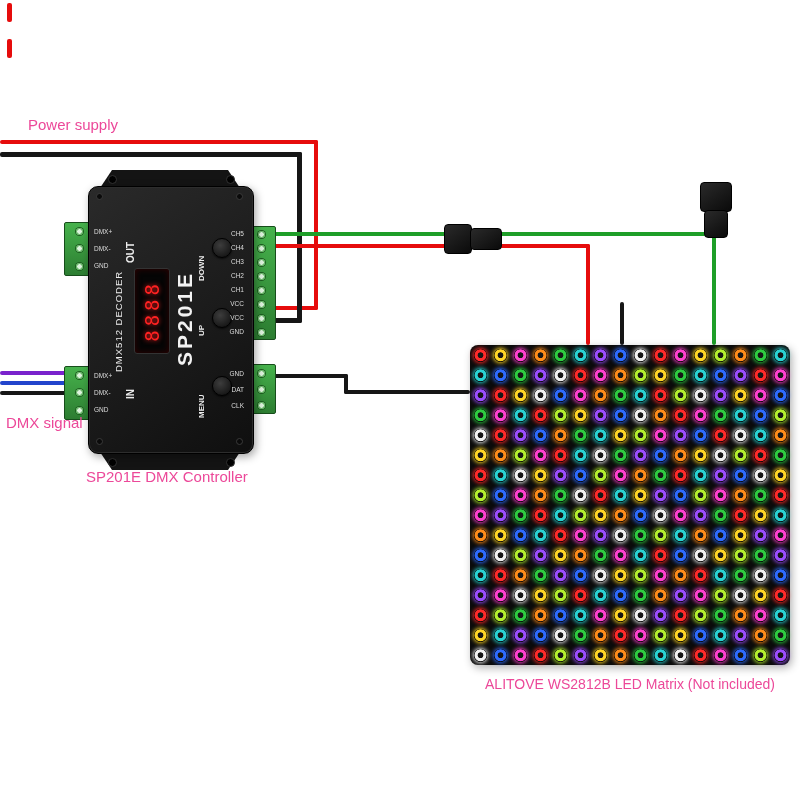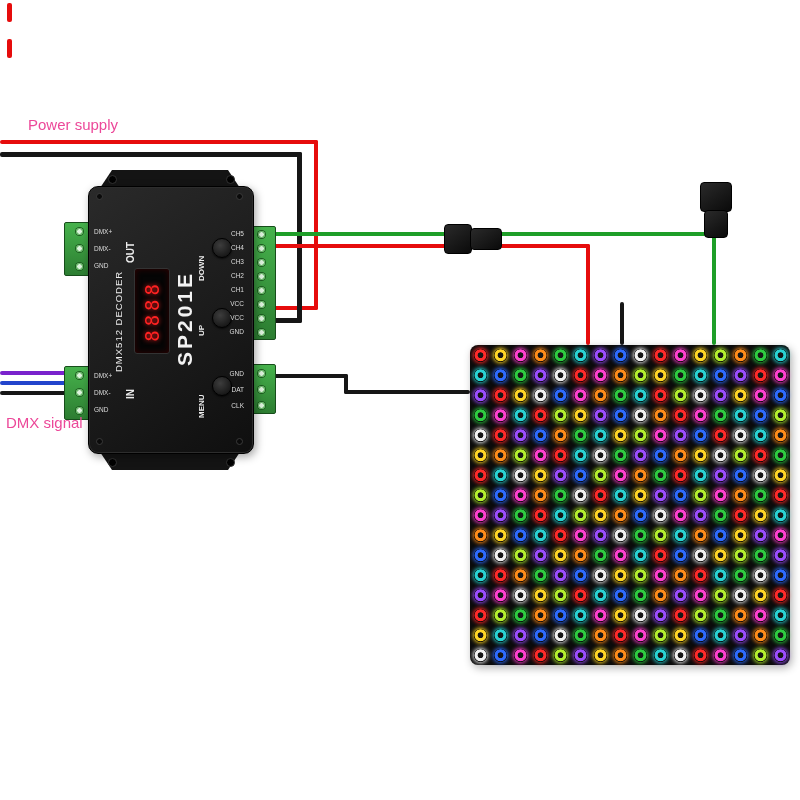--- a/index.html
+++ b/index.html
@@ -952,14 +952,16 @@
           <div class="led" style="--c: #b4f02e; box-shadow: rgb(180, 240, 46) 0px 0px 4px 1px;"></div>
         </div>
         <div class="led-cell">
           <div class="led" style="--c: #9b4dff; box-shadow: rgb(155, 77, 255) 0px 0px 4px 1px;"></div>
         </div>
       </div>
   </div>
 
   <div class="caption" style="left:28px;top:116px;">Power supply</div>
   <div class="caption" style="left:6px;top:414px;">DMX signal</div>
+  <div class="caption" style="left:86px;top:468px;">SP201E DMX Controller</div>
+  <div class="caption matrix-caption">ALITOVE WS2812B LED Matrix (Not included)</div>
 
 </div>
 
 </body></html>

